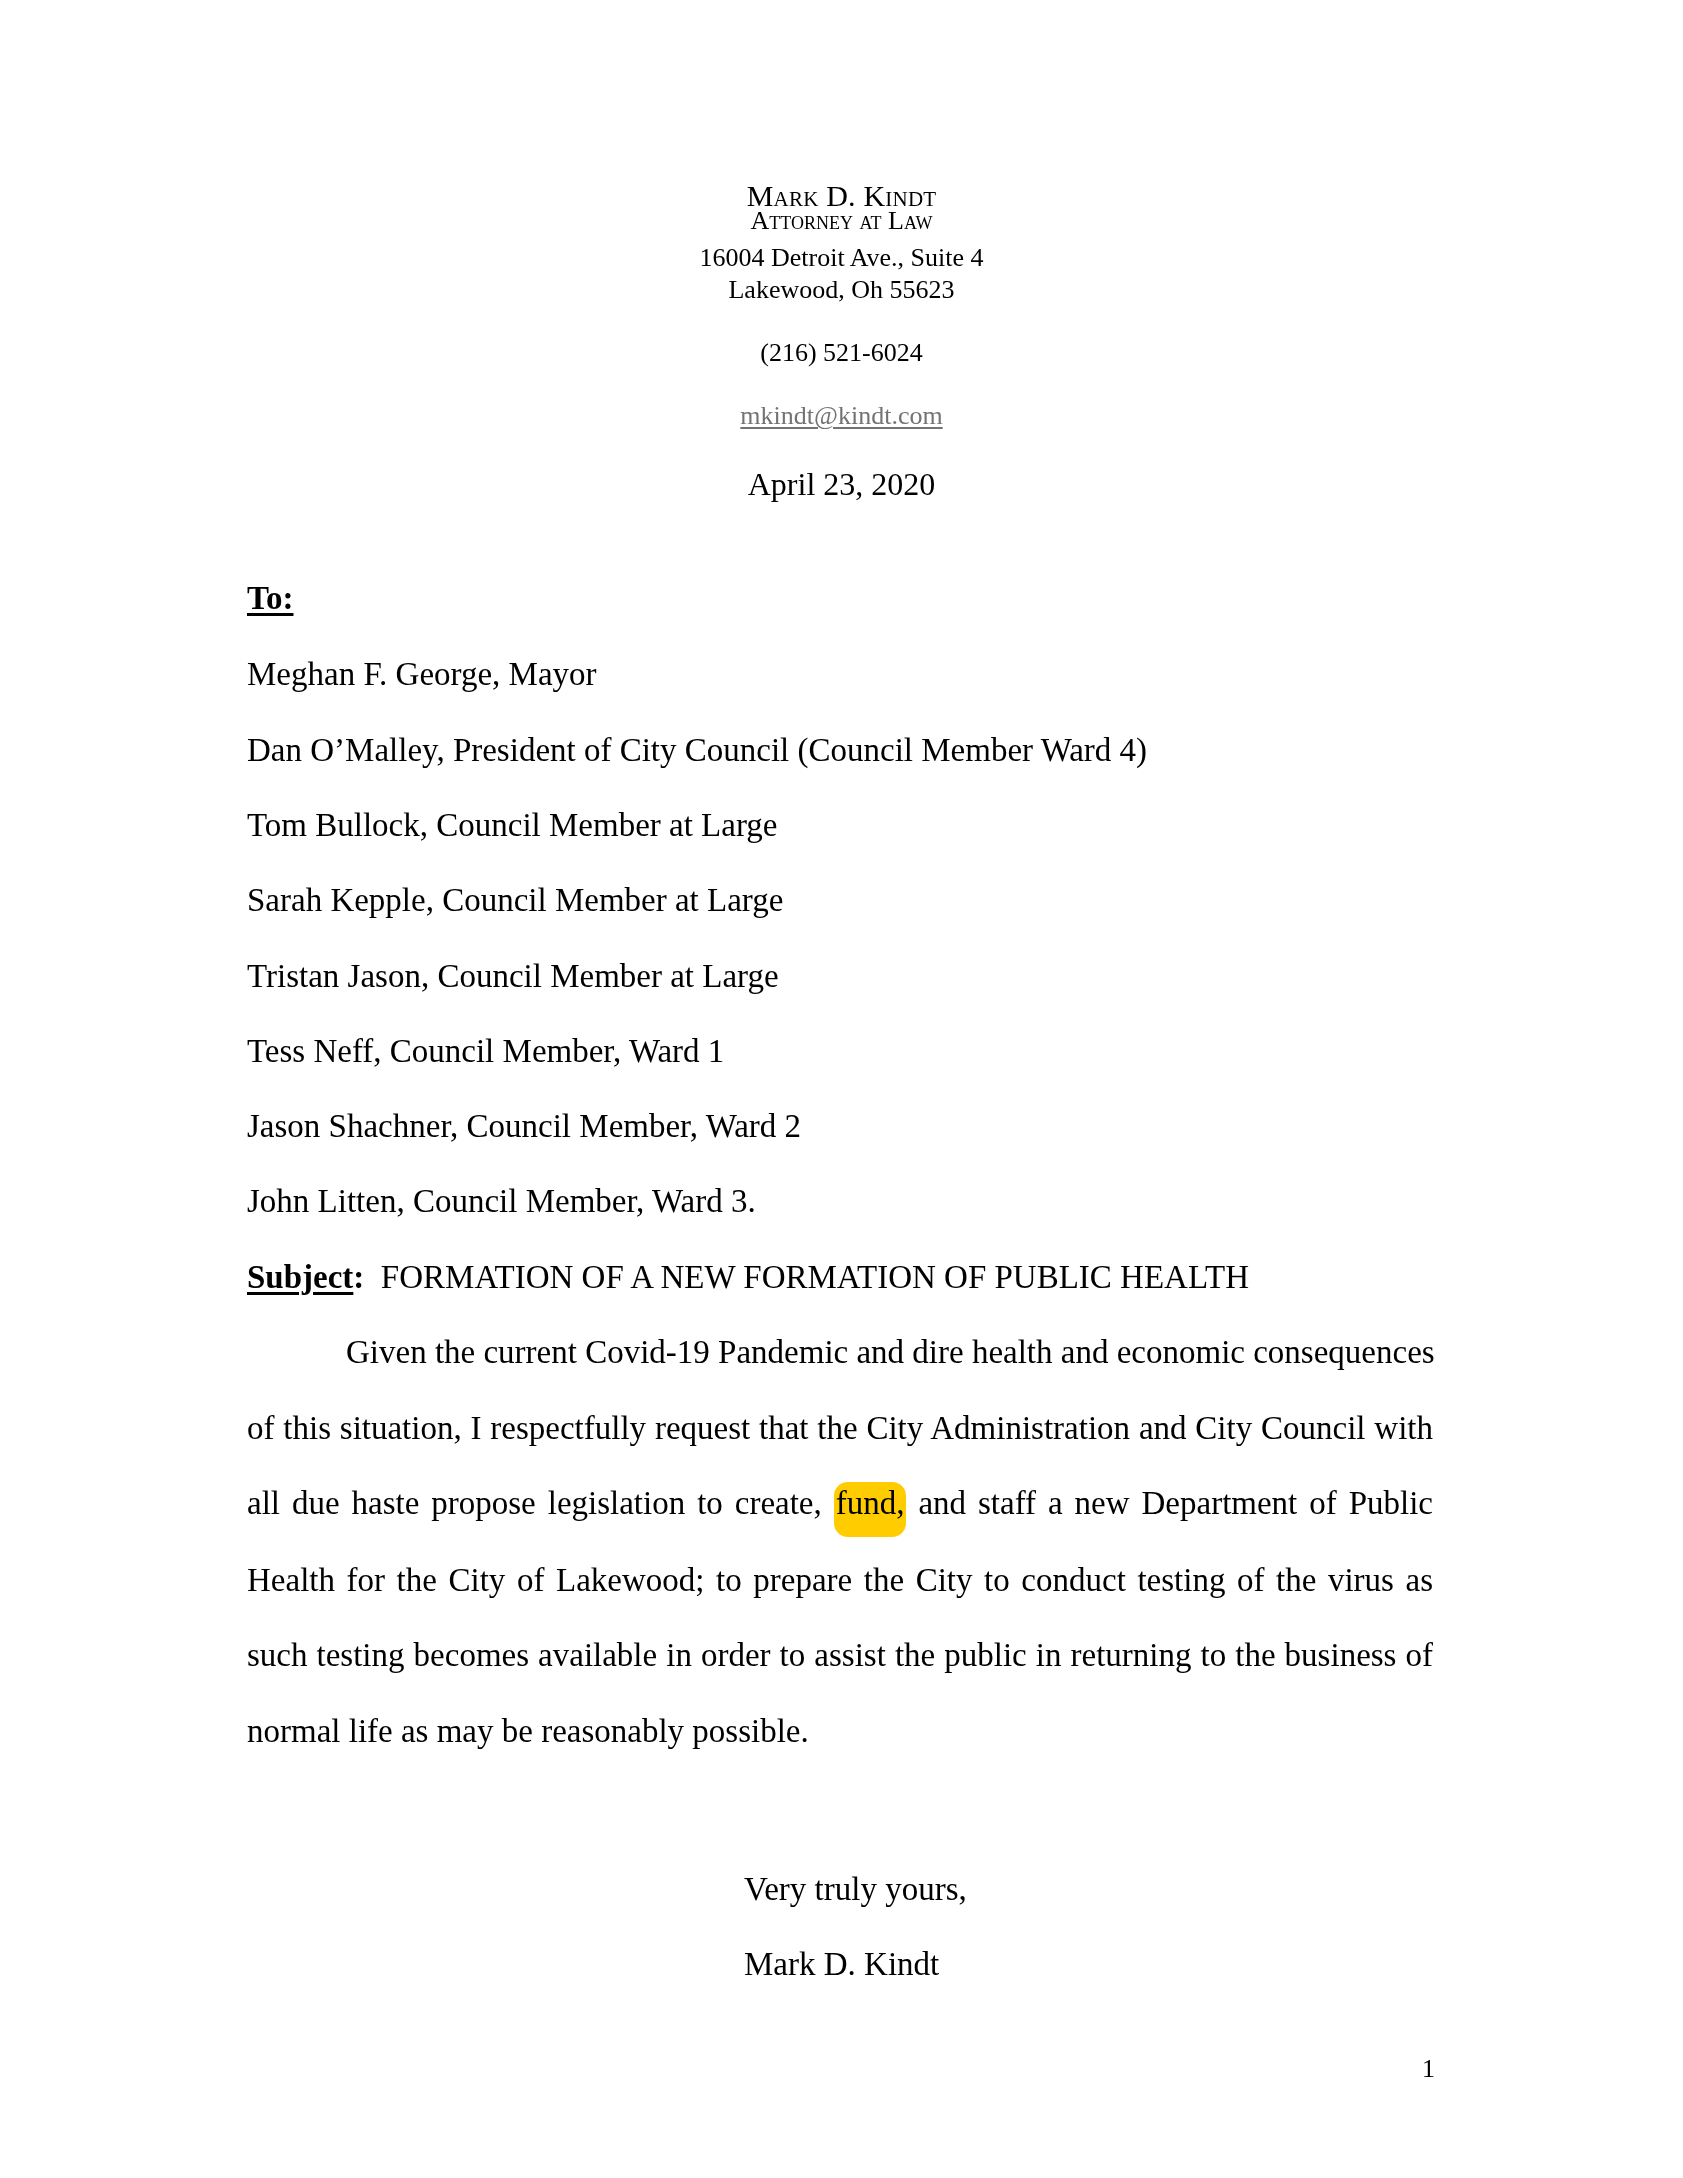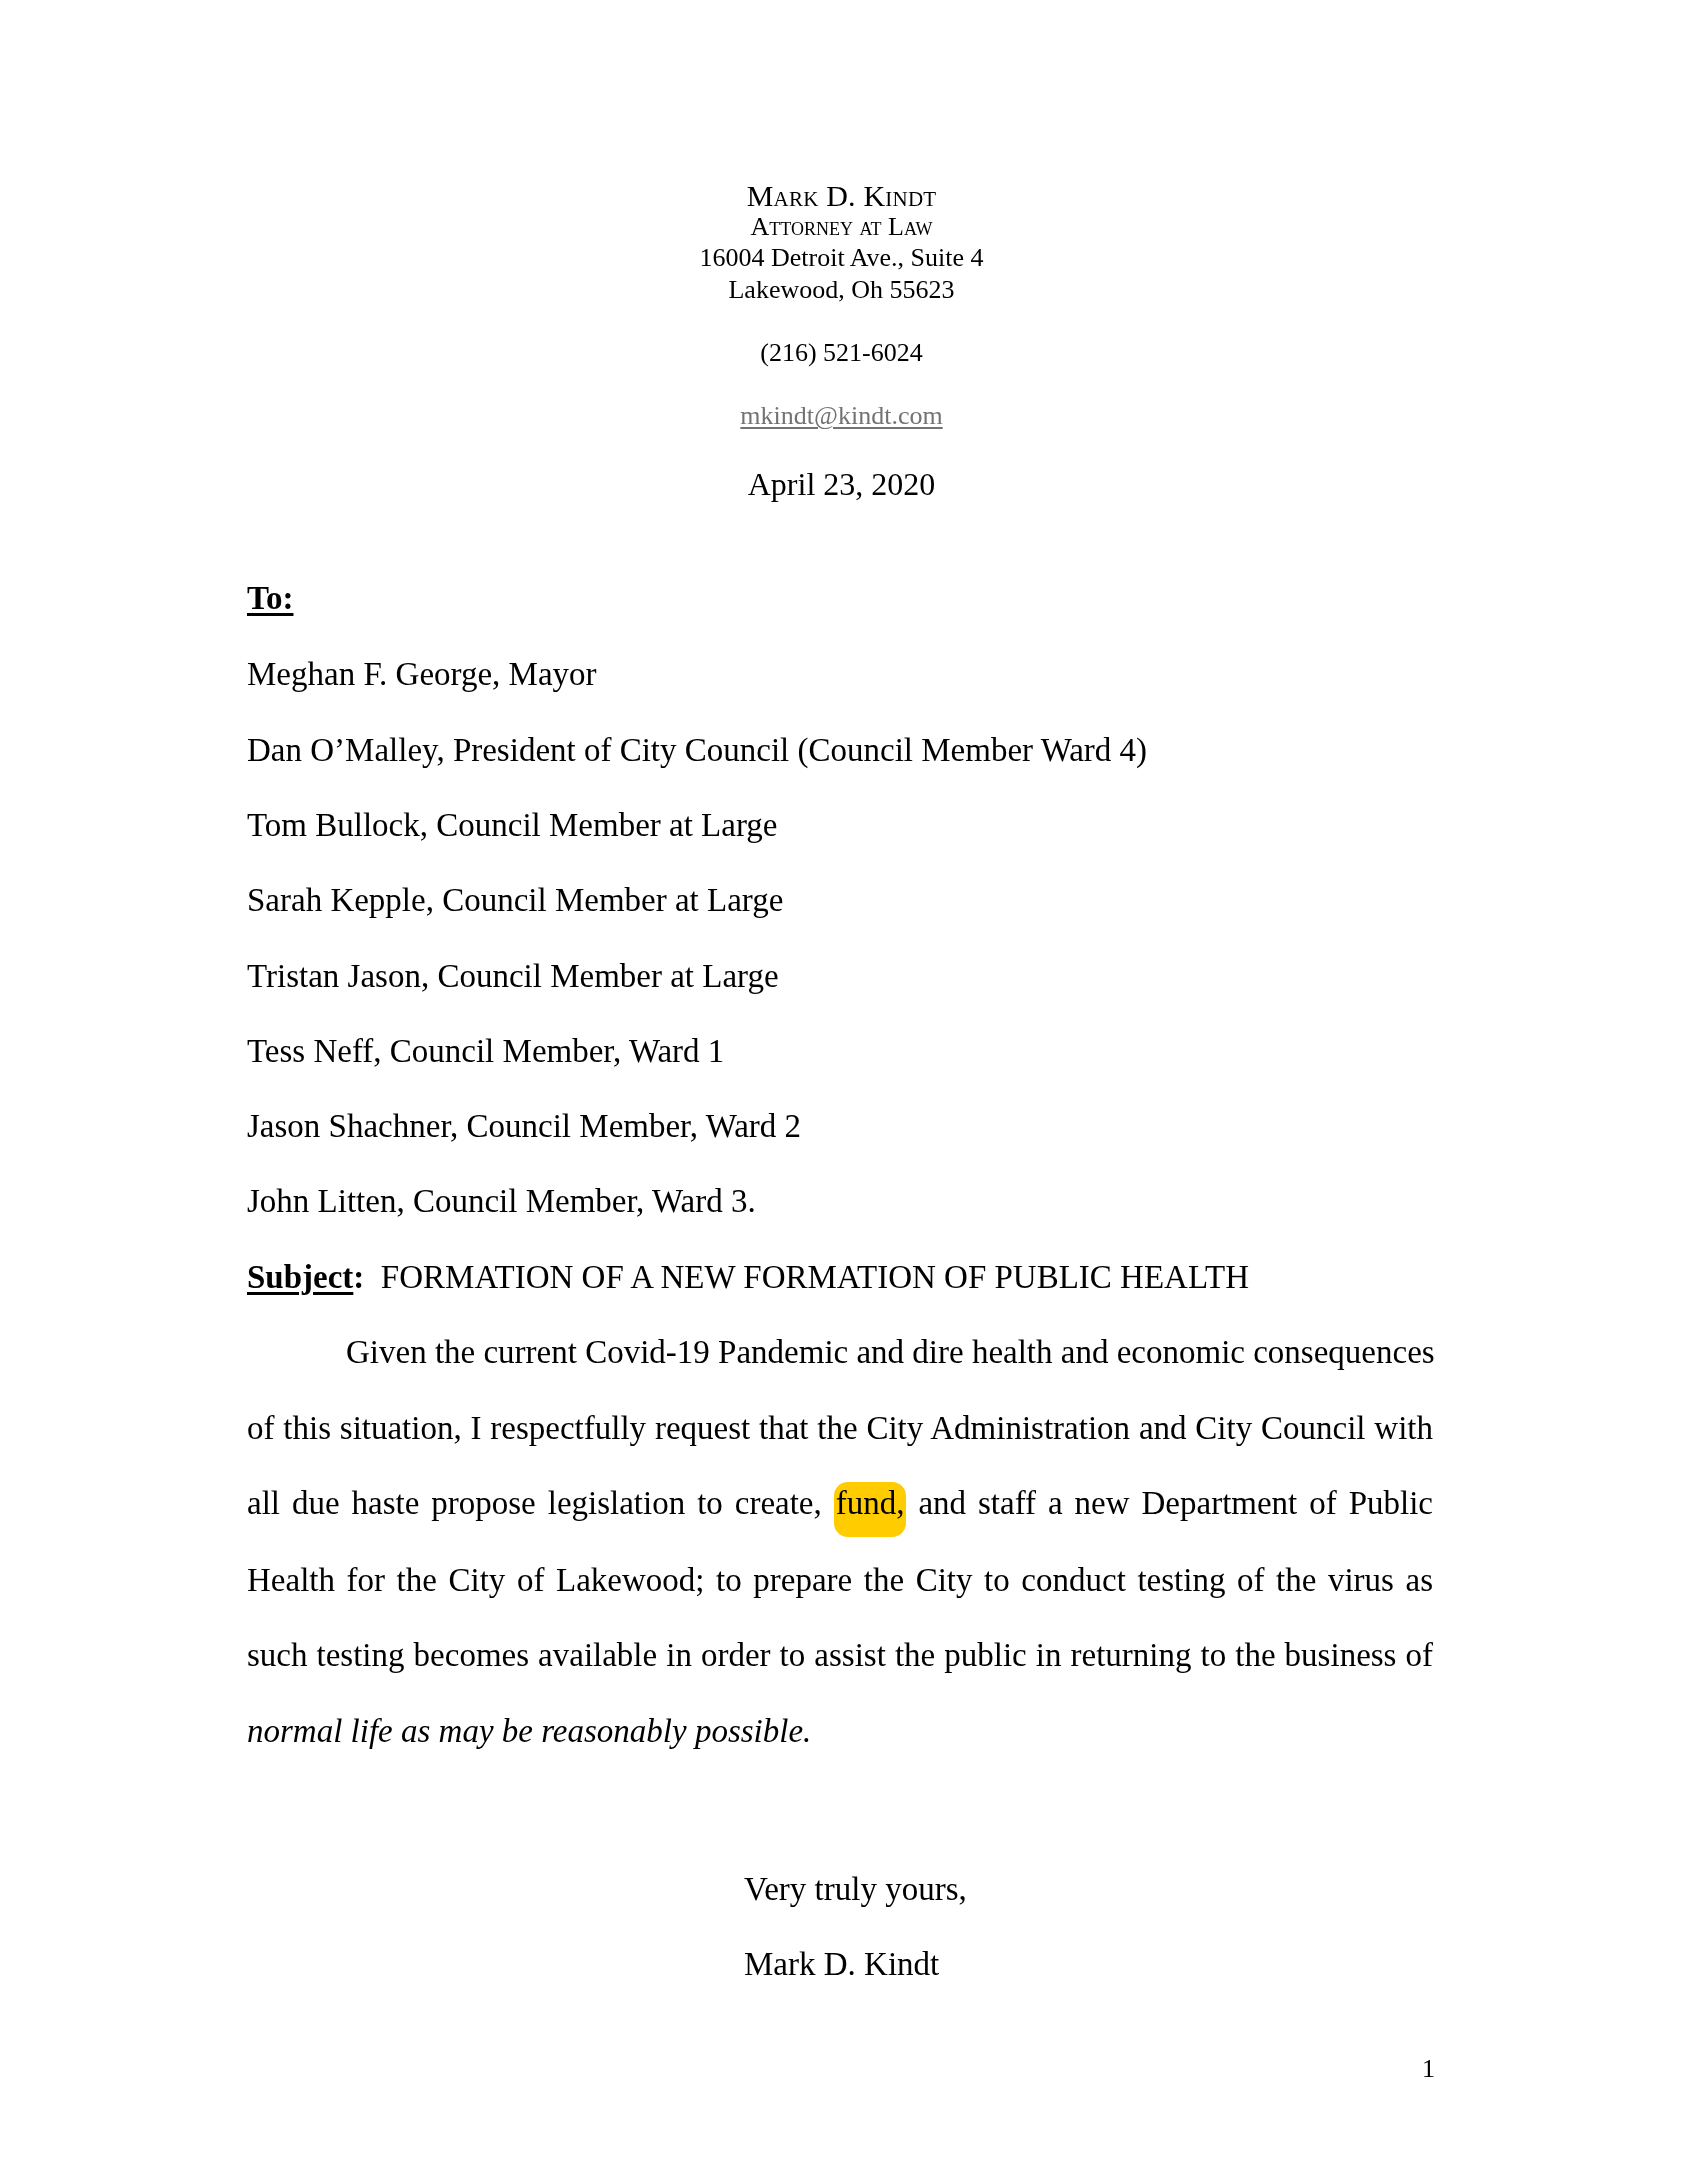--- a/index.html
+++ b/index.html
@@ -72,42 +72,42 @@
       position: absolute;
       left: 247px;
       width: 1186px;
       font-size: 33px;
       line-height: 1;
       white-space: nowrap;
       text-align: justify;
       text-align-last: justify;
     }
     .para-line.first { left: 346px; width: 1087px; }
-    .para-line.last { text-align-last: left; font-style: italic; }
+    .para-line.last { text-align-last: left; }
     .highlight {
       background: #ffcc00;
       border-radius: 14px;
       padding: 3px 2px 16px 2px;
     }
     .closing {
       font-size: 33px;
       left: 744px;
     }
     .page-num {
       font-size: 26px;
       left: 1422px;
     }
   </style>
 </head>
 <body>
 
 <div class="page">
 
   <div class="line center lh-name" style="top:145px;">Mark D. Kindt</div>
-  <div class="line center lh-title" style="top:178px;">Attorney at Law</div>
+  <div class="line center lh-title" style="top:172px;">Attorney at Law</div>
   <div class="line center lh-addr" style="top:209px;">16004 Detroit Ave., Suite 4</div>
   <div class="line center lh-addr" style="top:241px;">Lakewood, Oh 55623</div>
   <div class="line center lh-addr" style="top:304px;">(216) 521-6024</div>
   <div class="line center" style="top:367px;">
     <span class="lh-email">mkindt@kindt.com</span>
   </div>
 
   <div class="line center date" style="top:432px;">April 23, 2020</div>
 
   <div class="line body-text" style="top:546px;">

